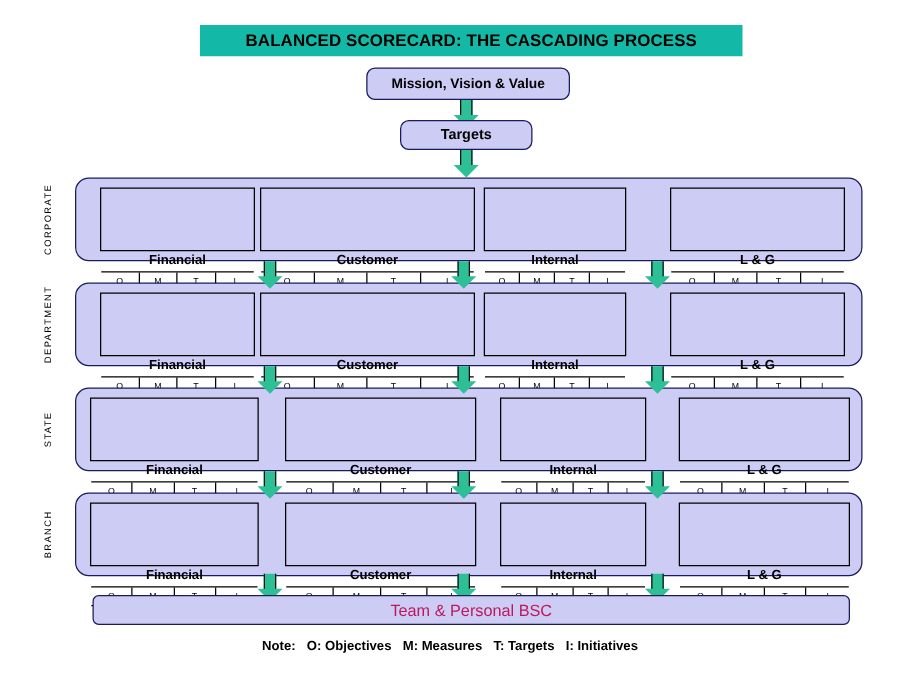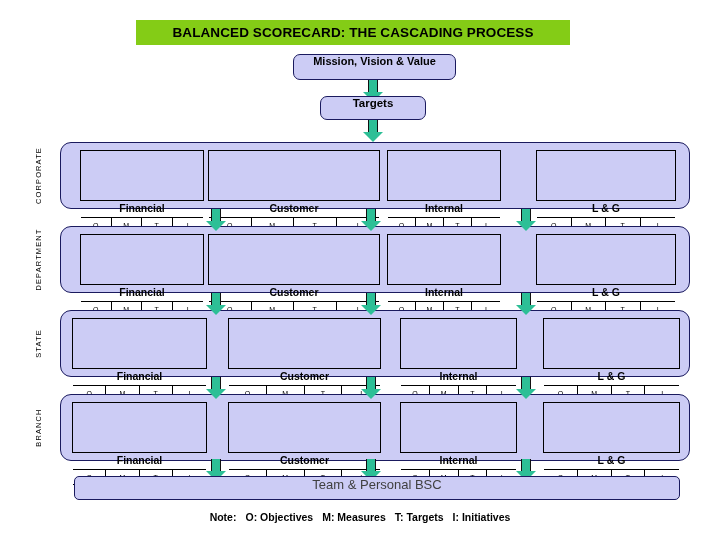--- a/index.html
+++ b/index.html
@@ -11,66 +11,67 @@
     width: 720px;
     height: 540px;
     position: relative;
     font-family: "Liberation Sans", sans-serif;
     overflow: hidden;
   }
 
   
   #title-banner {
     position: absolute;
-    left: 136px;
+    left: 160px;
     top: 20px;
     width: 434px;
     height: 25px;
-    background: #84cc16;
+    background: #14b8a6;
     display: flex;
     align-items: center;
     justify-content: center;
   }
   #title-banner .txt {
     font-size: 13.5px;
     font-weight: bold;
     color: #000000;
     letter-spacing: 0.1px;
     white-space: nowrap;
   }
 
   
   .lav-box {
     position: absolute;
     background: #CCCCF5;
     border: 1.5px solid #1a1a5e;
     border-radius: 7px;
     box-sizing: border-box;
     display: flex;
+    align-items: center;
     justify-content: center;
   }
   .lav-box .txt {
     font-size: 11px;
     font-weight: bold;
     color: #000000;
     white-space: nowrap;
   }
 
   #mission-box { left: 293px; top: 54px; width: 163px; height: 26px; }
   #strategy-box { left: 320px; top: 96px; width: 106px; height: 24px; }
   #strategy-box .txt { font-size: 11.5px; }
 
   #team-bsc-bar {
     left: 74px; top: 476px; width: 606px; height: 24px;
     border-radius: 5px;
   }
   #team-bsc-bar .txt {
     font-size: 13px;
     font-weight: normal;
-    color: #404040;
+    color: #be185d;
   }
 
   
   .arrow {
     position: absolute;
     width: 20px;
     height: 22px;
   }
   .arrow .shaft {
     position: absolute;

